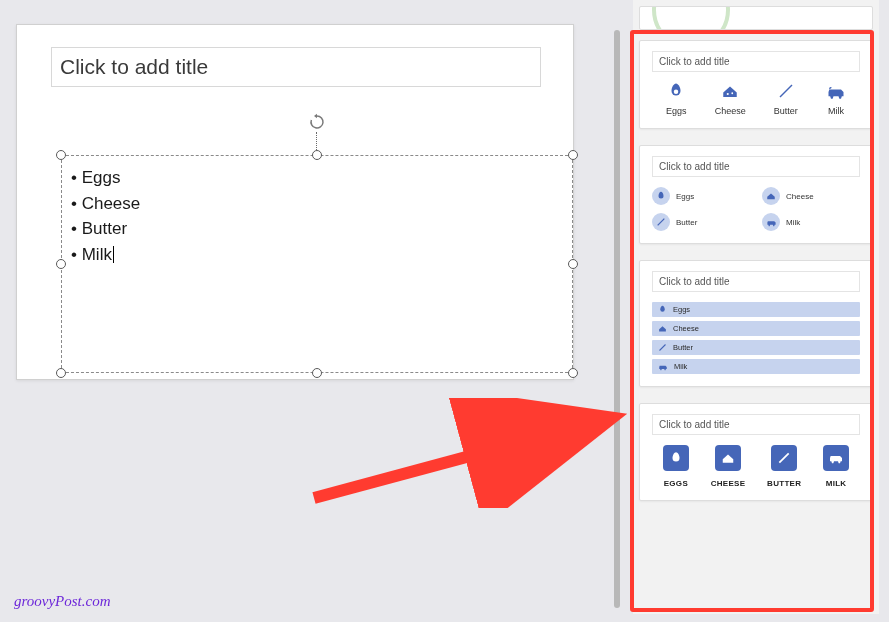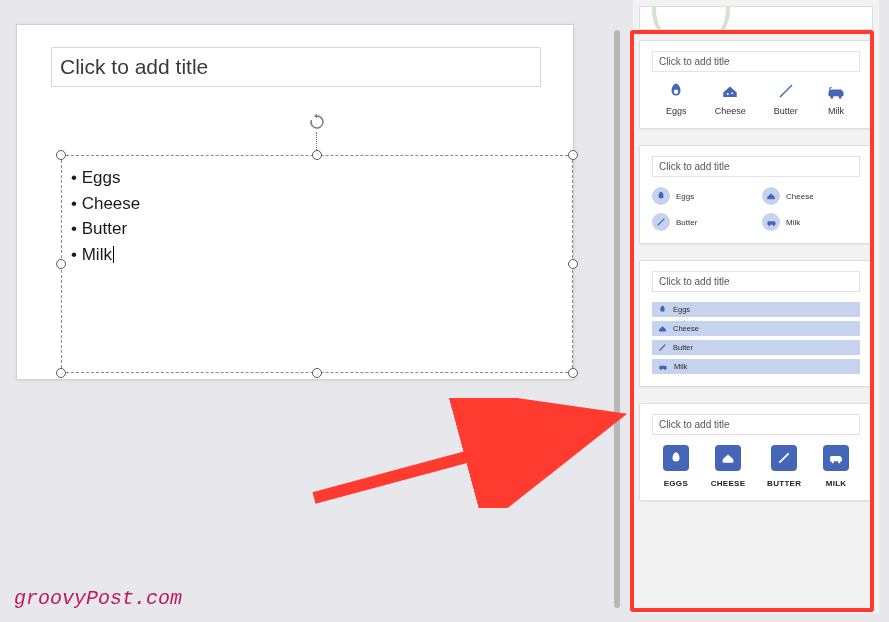--- a/index.html
+++ b/index.html
@@ -257,23 +257,23 @@
     width: 330px;
     height: 110px;
     z-index: 60;
     pointer-events: none;
   }
 
   .watermark {
     position: absolute;
     left: 14px;
     bottom: 12px;
-    font-size: 20px;
-    color: #be185d;
-    font-family: Liberation Mono, monospace;
+    font-size: 15px;
+    color: #6d28d9;
+    font-family: Liberation Serif, serif;
     font-style: italic;
   }
 </style>
 </head>
 <body>
 
 <div class="slide-area">
   <div class="title-placeholder">
     <span>Click to add title</span>
   </div>

